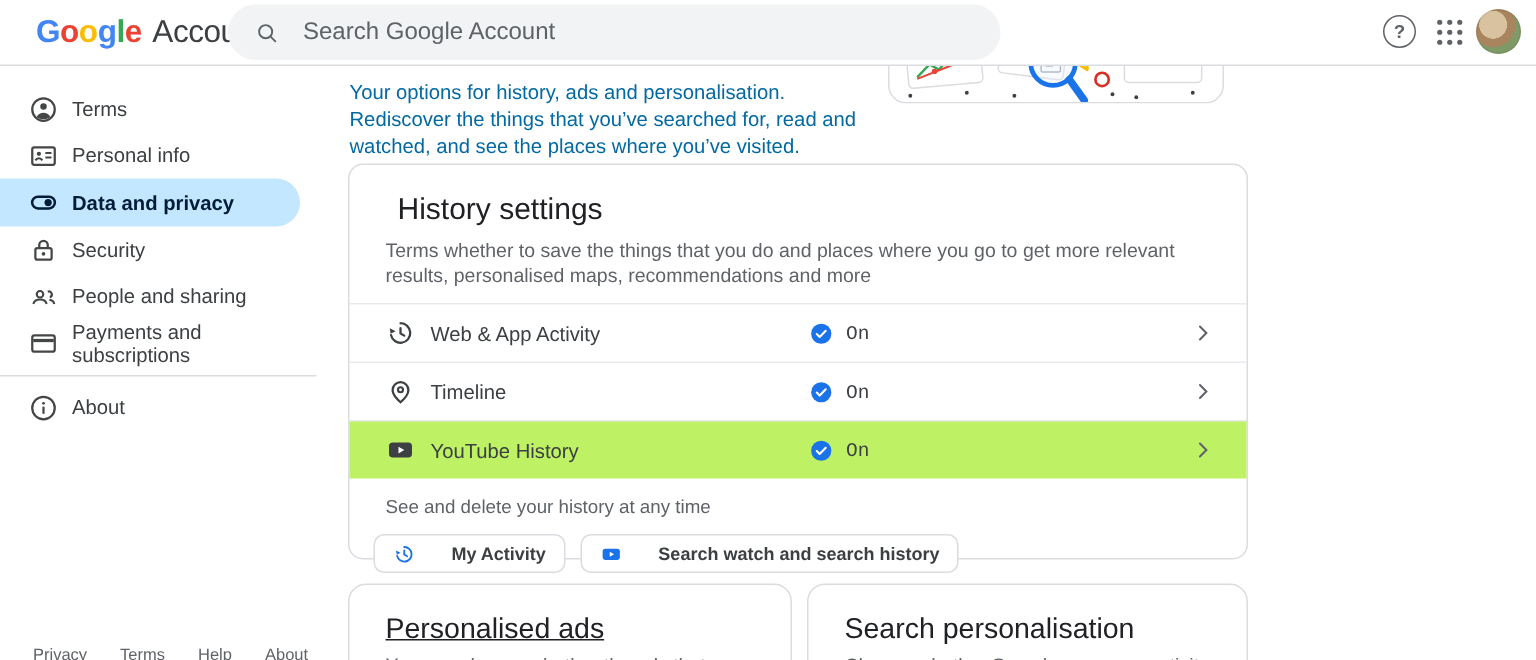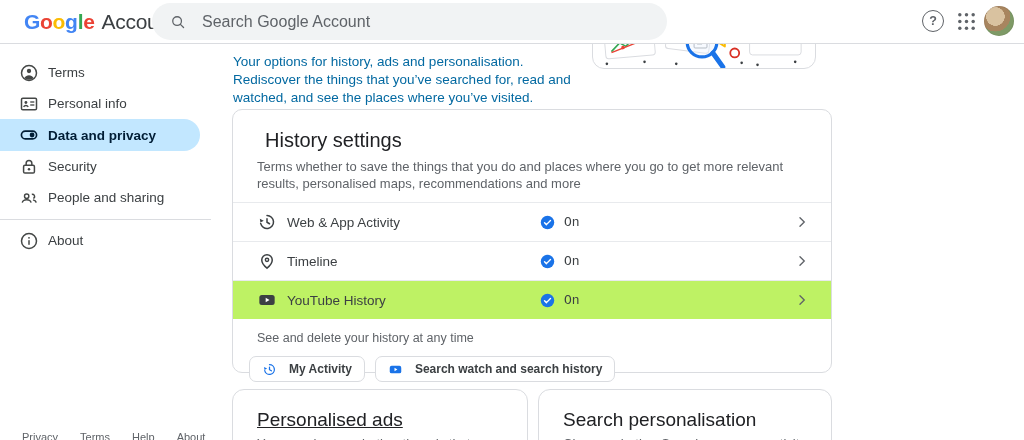--- a/index.html
+++ b/index.html
@@ -51,21 +51,21 @@
   .rows{margin-top:10px;}
   .hrow{height:39px;display:flex;align-items:center;padding:0 20px 0 24px;
     border-top:1px solid #e8eaed;cursor:pointer;box-sizing:border-box;}
   .hrow.hl{background:#bef264;}
   .hrow .ric{width:20px;height:20px;margin-right:10px;flex:0 0 20px;}
   .hrow .rlabel{width:252px;font-size:13.5px;color:#3c4043;}
   .status{display:flex;align-items:center;gap:8px;font-size:13px;color:#3c4043;font-family:Liberation Mono, monospace;}
   .chev{margin-left:auto;width:18px;height:18px;}
   .footnote{margin:12px 24px 0 24px;font-size:12.5px;color:#5f6368;}
   .btn-row{display:flex;gap:10px;margin:11px 16px 0 16px;}
-  .pill-btn{display:flex;align-items:center;gap:12px;height:26px;padding:0 12px;border:1px solid #dadce0;
+  .pill-btn{display:flex;align-items:center;gap:24px;height:26px;padding:0 12px;border:1px solid #dadce0;
     border-radius:7px;background:#fff;font-size:12px;font-weight:bold;color:#3c4043;cursor:pointer;
     font-family:inherit;white-space:nowrap;}
   .pill-btn svg{flex:0 0 15px;}
   
   .card-sm{position:absolute;top:389px;height:80px;border-radius:12px;}
   .card-sm.left{left:232px;width:296px;}
   .card-sm.right{left:538px;width:294px;}
   .cs-title{margin:19px 24px 5px 24px;font-size:19px;color:#202124;}
   .cs-teaser{margin:0 24px;font-size:13px;color:#5f6368;white-space:nowrap;overflow:hidden;}
   
@@ -160,20 +160,29 @@
   <div class="nav-item">
     <span class="ico">
       <svg viewBox="0 0 24 24" width="20" height="20">
           <circle cx="9.2" cy="9.8" r="2.6" fill="none" stroke="#444746" stroke-width="1.7"></circle>
           <path d="M3.9 17.6c.5-2.4 2.6-3.6 5.3-3.6s4.8 1.2 5.3 3.6" fill="none" stroke="#444746" stroke-width="1.7"></path>
           <path d="M15.4 7.8a2.4 2.4 0 1 1 1.7 4.5" fill="none" stroke="#444746" stroke-width="1.7"></path>
           <path d="M16.7 14.2c2.1.3 3.5 1.5 3.9 3.4" fill="none" stroke="#444746" stroke-width="1.7"></path>
         </svg>
     </span>
     <span>People and sharing</span>
+  </div>
+  <div class="nav-item">
+    <span class="ico">
+      <svg viewBox="0 0 24 24" width="20" height="20">
+          <rect x="3" y="5.5" width="18" height="13" rx="1.8" fill="none" stroke="#444746" stroke-width="1.8"></rect>
+          <rect x="3.8" y="8.3" width="16.4" height="2.6" fill="#444746"></rect>
+        </svg>
+    </span>
+    <span>Payments and subscriptions</span>
   </div>
   <div class="side-divider"></div>
   <div class="nav-item">
     <span class="ico">
       <svg viewBox="0 0 24 24" width="20" height="20">
           <circle cx="12" cy="12" r="9" fill="none" stroke="#444746" stroke-width="1.8"></circle>
           <circle cx="12" cy="8.2" r="1.1" fill="#444746"></circle>
           <rect x="11.1" y="10.7" width="1.8" height="6.1" rx="0.9" fill="#444746"></rect>
         </svg>
     </span>

